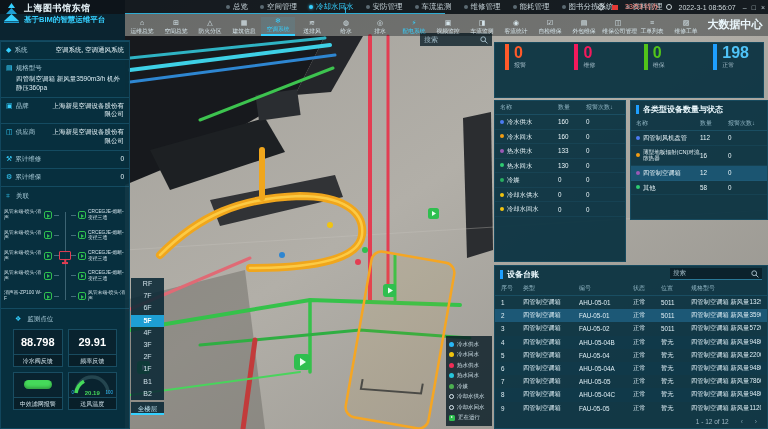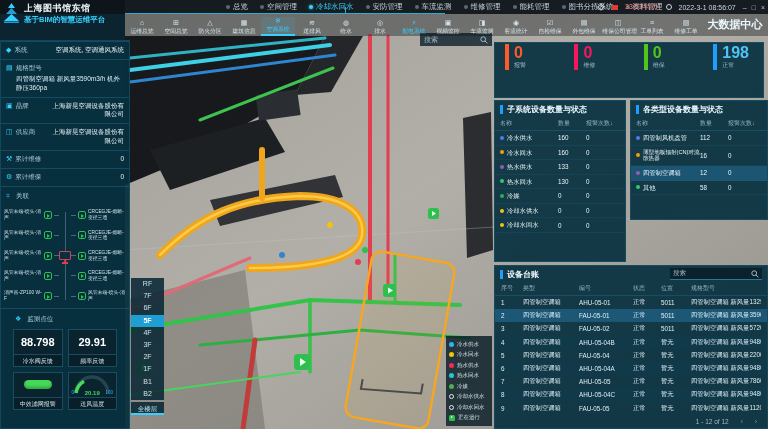--- a/index.html
+++ b/index.html
@@ -548,21 +548,20 @@
         <span class="stat-bar b-normal"></span>
         <span>
           <div class="stat-num n-normal">198</div>
           <div class="stat-label">正常</div>
         </span>
       </div>
   </div>
 </div>
 
 <div class="panel tbl1">
-  <div class="p-title">子系统设备数量与状态</div>
   <div class="t-head">
     <span>名称</span>
     <span>数量</span>
     <span><span>报警次数</span><span>↓</span></span>
   </div>
   <div class="t-row">
       <span class="nm">
         <span class="dot d-blue"></span>
         <span>冷水供水</span>
       </span>

